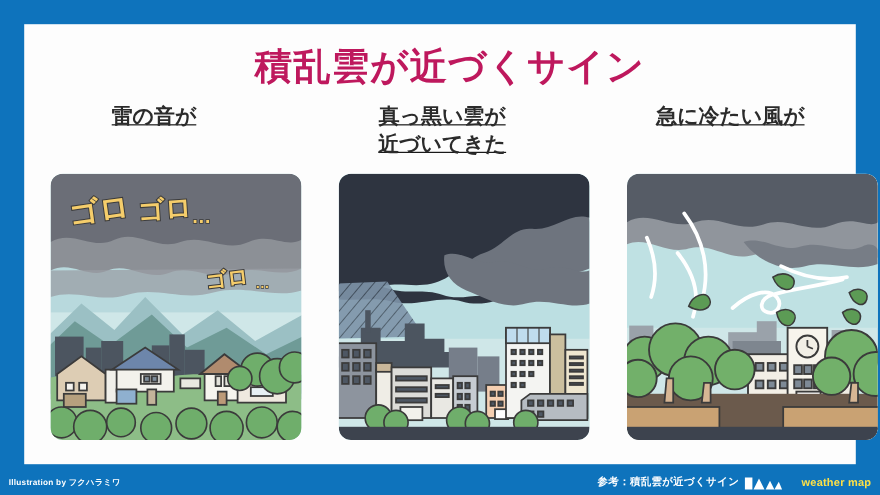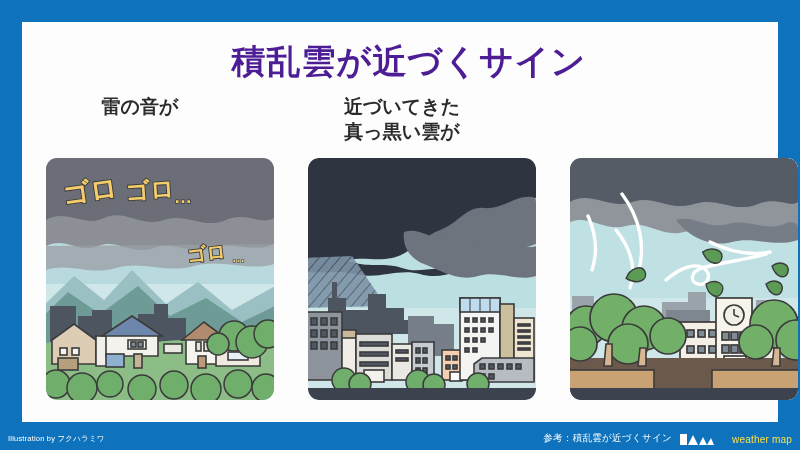--- a/index.html
+++ b/index.html
@@ -11,41 +11,41 @@
   .poster{position:relative;width:800px;height:450px;background:#0e73bc;}
 
   
   .card{
     position:absolute;left:22px;top:22px;width:756px;height:400px;
     background:#fdfdfd;
   }
 
   .title{
     position:absolute;left:0;top:22px;width:774px;text-align:center;
-    font-size:34px;font-weight:bold;color:#4c1d95;letter-spacing:1px;
+    font-size:34px;font-weight:bold;color:#be185d;letter-spacing:1px;
     line-height:1;
   }
 
   
   .panels{position:absolute;left:24px;top:72px;width:712px;height:320px;
           display:flex;justify-content:space-between;}
-  .panel{width:188px;}
+  .panel{width:188px;text-decoration:underline;}
   .caption{
     text-align:center;font-size:19px;font-weight:bold;color:#2b2b2b;
     line-height:1.32;height:56px;
   }
   .caption div{white-space:nowrap;}
   .scene{
     position:relative;width:228px;height:242px;margin-top:8px;
     border-radius:11px;overflow:hidden;background:#cfe7e8;
   }
   .scene svg{display:block;width:228px;height:242px;}
 
   
-  .footer{position:absolute;left:0;bottom:0;width:800px;height:26px;}
+  .footer{position:absolute;left:0;bottom:0;width:800px;height:26px;font-weight:bold;}
   .credit{
     position:absolute;left:8px;bottom:6px;color:#ffffff;font-size:7.5px;
     letter-spacing:.2px;
   }
   .source{
     position:absolute;right:128px;bottom:5px;color:#ffffff;font-size:9.5px;
     letter-spacing:.3px;
   }
   .brand{
     position:absolute;right:8px;bottom:4px;display:flex;align-items:center;gap:5px;
@@ -147,22 +147,22 @@
                 <text x="142" y="104" font-size="19" transform="rotate(-7 142 104)">ゴロ</text>
                 <text x="186" y="104" font-size="13" stroke-width="1.2">…</text>
               </g>
             </g>
           </svg>
         </div>
       </div>
 
       <div class="panel">
         <div class="caption">
+          <div>真っ黒い雲が</div>
           <div>近づいてきた</div>
-          <div>真っ黒い雲が</div>
         </div>
         <div class="scene">
           <svg viewBox="0 0 228 242" xmlns="http://www.w3.org/2000/svg">
             <defs>
               <clipPath id="cp2">
                   <rect x="0" y="0" width="228" height="242" rx="11"></rect>
                 </clipPath>
               <pattern id="rainhatch" width="8" height="8" patternUnits="userSpaceOnUse" patternTransform="rotate(40)">
                 <rect width="8" height="8" fill="#7e93a8"></rect>
                 <line x1="0" y1="0" x2="0" y2="8" stroke="#3d4a58" stroke-width="1.6"></line>
@@ -287,20 +287,21 @@
               </g>
 
               <rect x="0" y="230" width="228" height="14" fill="#3d434e"></rect>
             </g>
           </svg>
         </div>
       </div>
 
       <div class="panel">
         <div class="caption">
+          <div>急に冷たい風が</div>
         </div>
         <div class="scene">
           <svg viewBox="0 0 228 242" xmlns="http://www.w3.org/2000/svg">
             <defs>
               <clipPath id="cp3">
                   <rect x="0" y="0" width="228" height="242" rx="11"></rect>
                 </clipPath>
             </defs>
             <g clip-path="url(#cp3)">
               <rect x="0" y="0" width="228" height="242" fill="#cfe7e8"></rect>

